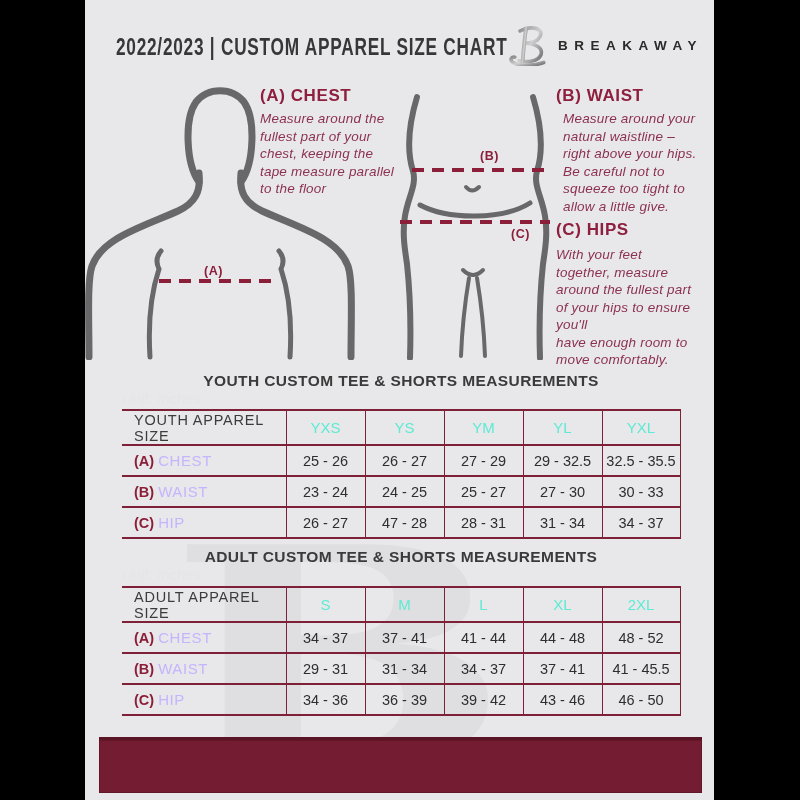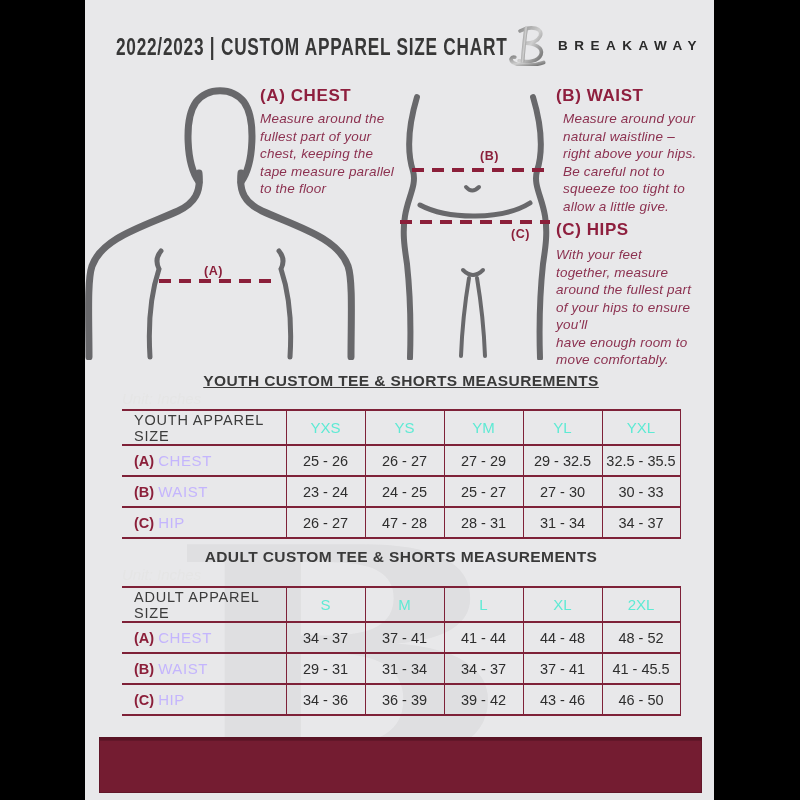--- a/index.html
+++ b/index.html
@@ -119,21 +119,21 @@
   <div class="g-body" style="left:556px;top:246px;width:160px;">With your feet
 together, measure
 around the fullest part
 of your hips to ensure
 you'll
 have enough room to
 move comfortably.</div>
 
   <div class="watermark">B</div>
 
-  <div class="sec-title" style="top:372px;text-decoration:underline;">YOUTH CUSTOM TEE &amp; SHORTS MEASUREMENTS</div>
+  <div class="sec-title" style="top:372px;">YOUTH CUSTOM TEE &amp; SHORTS MEASUREMENTS</div>
   <div class="sec-unit" style="top:390px;">Unit: Inches</div>
 
   <table class="size-table" style="top:409px;">
     <colgroup>
         <col style="width:164px">
         <col style="width:79px">
         <col style="width:79px">
         <col style="width:79px">
         <col style="width:79px">
         <col style="width:78px">

